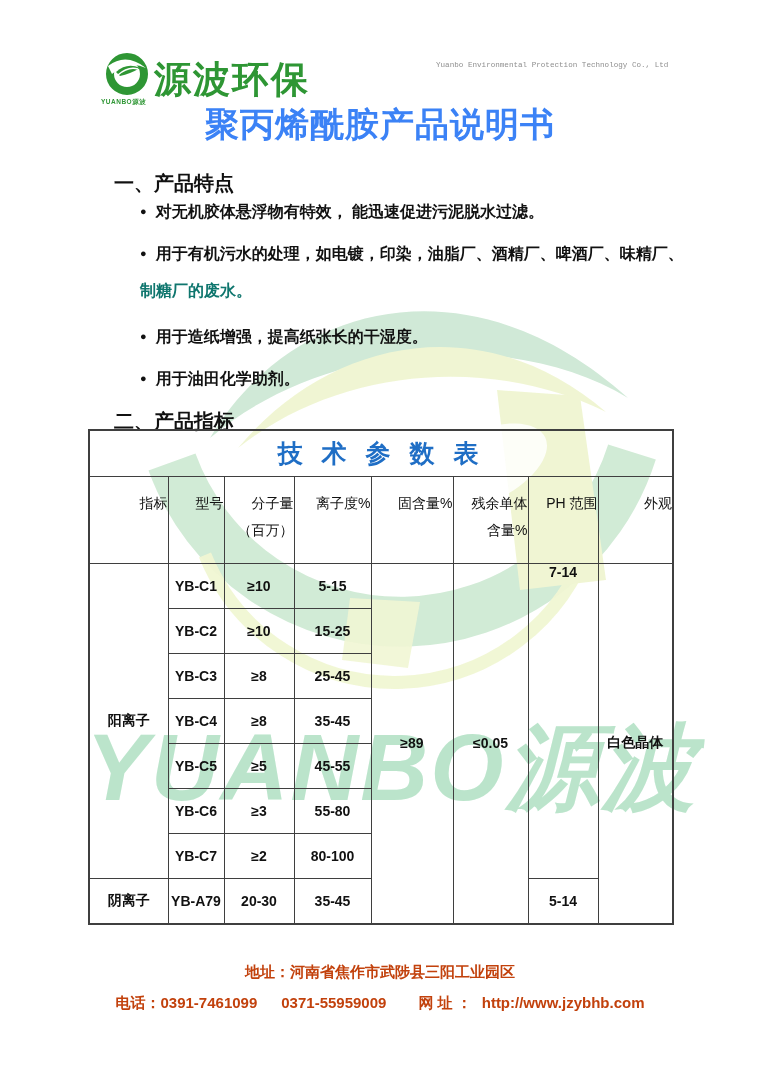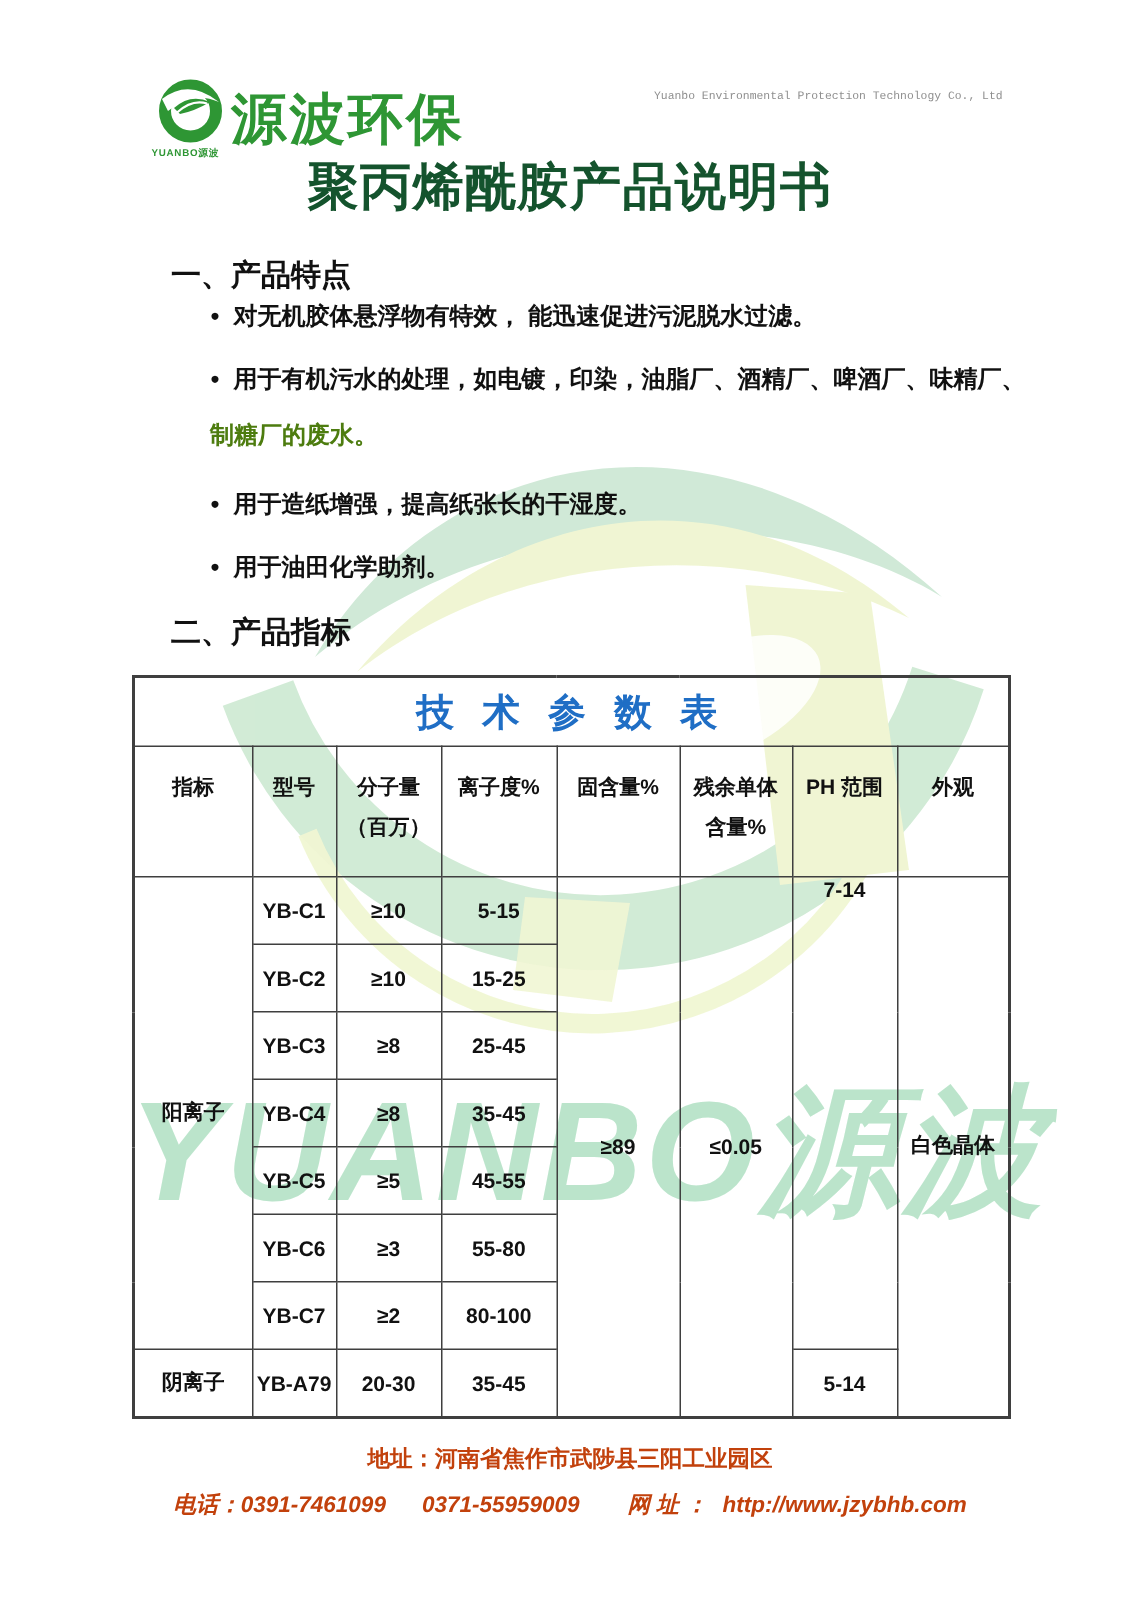--- a/index.html
+++ b/index.html
@@ -31,66 +31,66 @@
     font-size:13.5px;color:#8a8a8a;letter-spacing:3.5px;white-space:nowrap;
   }
   .company-en{
     margin-top:7px;
     font-family:"Liberation Mono","DejaVu Sans Mono",monospace;
     font-size:7.6px;color:#8f8f8f;white-space:nowrap;
   }
 
   .doc-title{
     position:absolute;left:0;top:102px;width:100%;
-    text-align:center;font-size:34px;font-weight:bold;color:#14532d;letter-spacing:1px;
+    text-align:center;font-size:34px;font-weight:bold;color:#3b82f6;letter-spacing:1px;
   }
 
   .sec-heading{
     position:absolute;left:114px;
     font-size:20px;font-weight:bold;color:#111;
   }
   .bullet{
     position:absolute;left:140px;width:540px;
     font-size:16px;font-weight:bold;color:#111;line-height:22px;white-space:nowrap;
   }
   .bullet .dot{font-size:11px;vertical-align:2px;margin-right:9px;}
   .bullet-cont{
     position:absolute;left:140px;
-    font-size:16px;font-weight:bold;color:#4d7c0f;line-height:22px;white-space:nowrap;
+    font-size:16px;font-weight:bold;color:#0f766e;line-height:22px;white-space:nowrap;
   }
 
   
   .param-table{
-    position:absolute;left:88px;top:450px;
+    position:absolute;left:88px;top:429px;
     border-collapse:collapse;table-layout:fixed;width:584px;
     background:transparent;
     padding-left:40px;
   }
   .param-table td,.param-table th{
     border:1px solid #3f3f3f;
     text-align:center;padding:0;
     font-size:14px;font-weight:bold;color:#111;
     background:transparent;
   }
   .param-table{border:2px solid #3f3f3f;}
   .title-row td{height:45px;border-bottom:1px solid #3f3f3f;}
   .table-title{
     font-size:25px;font-weight:bold;color:#1f6ec5;letter-spacing:6px;white-space:nowrap;
   }
-  .head-row th{height:73px;vertical-align:top;padding-top:13px;line-height:27px;font-weight:bold;}
+  .head-row th{height:73px;vertical-align:top;padding-top:13px;line-height:27px;font-weight:normal;text-align:right;}
   .data-row{height:45px;}
   .group{font-size:15px;}
   .vtop{vertical-align:top;padding-top:13px;}
 
   
   .footer-line{
     position:absolute;left:0;width:100%;text-align:center;
     font-size:15px;font-weight:bold;color:#c2410c;
   }
-  .footer-phone{display:flex;justify-content:center;align-items:baseline;font-style:italic;}
+  .footer-phone{display:flex;justify-content:center;align-items:baseline;}
   .footer-phone span{white-space:nowrap;}
 </style>
 </head>
 <body>
 
 <div class="page">
 
   <svg class="watermark" width="760" height="1075" viewBox="0 0 760 1075">
     <g opacity="0.9">
       <path d="M210,438 C290,302 470,256 628,398 C520,332 330,336 210,438 Z" fill="#cbe7d3"></path>

